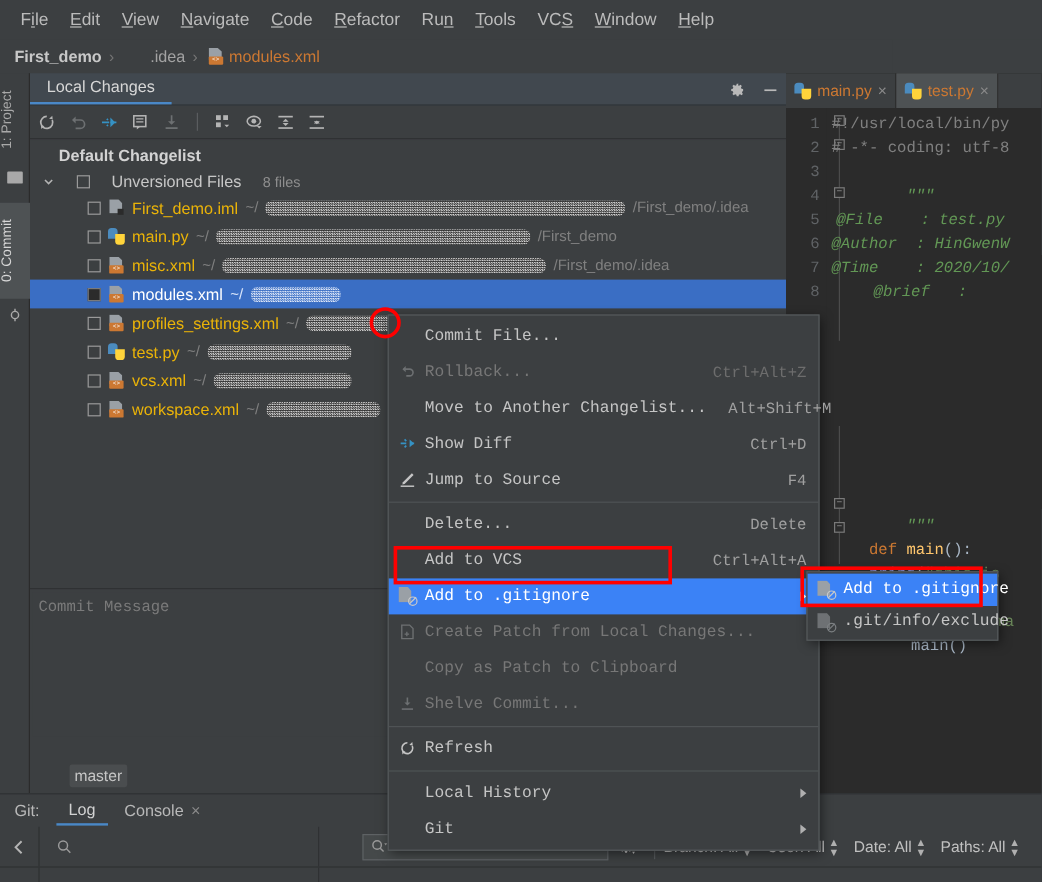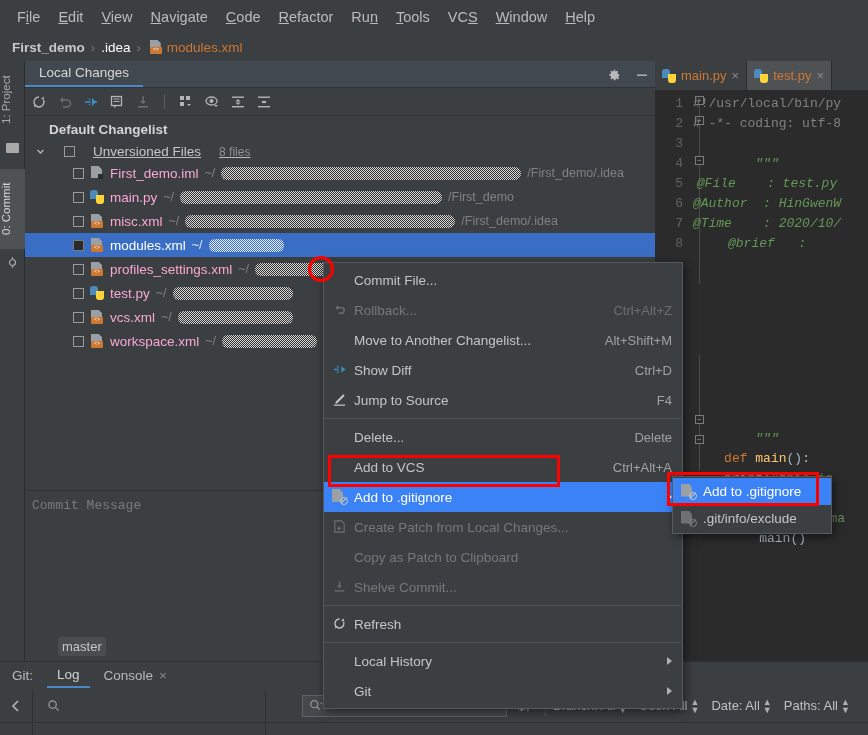--- a/index.html
+++ b/index.html
@@ -24,21 +24,21 @@
   .menubar .mi u{ text-decoration:underline; }
 
   
   .breadcrumb{
     position:absolute; left:0; top:33px; width:744px; height:28px;
     background:#3c3f41; display:flex; align-items:center; padding-left:12px; gap:4px;
     font-size:13.5px;
   }
   .bc-proj{ color:#c8c8c8; font-weight:bold; }
   .bc-sep{ color:#757575; font-size:13px; padding:0 2px;}
-  .bc-idea{ color:#ffffff; }
+  .bc-idea{ color:#a3a3a3;margin-left:24px; }
   .bc-file{ color:#cc7832; }
 
   
   .leftstrip{
     position:absolute; left:0; top:61px; width:25px; height:600px;
     background:#3c3f41; border-right:1px solid #2b2b2b;
   }
   .vtab{
     position:absolute; left:0; width:25px;
     writing-mode:vertical-rl; transform:rotate(180deg);
@@ -70,37 +70,37 @@
   }
   .tb-sep{ width:1px; height:15px; background:#5a5d5f; margin:0 3px; }
   .tree{
     position:absolute; left:0; top:56px; width:630px; height:373px;
     background:#3c3f41; overflow:hidden;
   }
   .tree-title{
     padding:5px 0 5px 24px; font-weight:bold; color:#d3d3d3; font-size:13.5px;
   }
   .tree-group{
-    display:flex; align-items:center; gap:18px; padding:2px 0 2px 10px; font-size:13.5px;text-decoration:underline;
+    display:flex; align-items:center; gap:18px; padding:2px 0 2px 10px; font-size:13.5px;
   }
   .chev{ width:11px; height:11px; position:relative; }
   .cbox{
     width:11px;height:11px;border:1px solid #9a9a9a; background:#3c3f41; display:inline-block;
     flex:0 0 auto;
   }
   .cbox.dark{ background:#2b2b2b; border-color:#7a7a7a; }
   .grp-label{ color:#c7c7c7; }
   .grp-count{ color:#8f8f8f; font-size:12px; }
 
   .row{
     display:flex; align-items:center; gap:6px; height:24px; padding-left:48px;
     font-size:13.5px; position:relative; white-space:nowrap;
   }
   .row.selected{ background:#3a6ec4; }
-  .fname{ color:#f9a8d4; }
+  .fname{ color:#eab308; }
   .row.selected .fname{ color:#ffffff; }
   .fpath{ color:#808080; font-size:12.5px; }
   .row.selected .fpath{ color:#dbe7fb; }
   .blur{
     display:inline-block; height:13px; vertical-align:middle; border-radius:6px;
     background-image:
       repeating-conic-gradient(#d8d8d8 0% 25%, #2f2f2f 0% 50%);
     background-size:2px 2px;
   }
   .row.selected .blur{
@@ -212,21 +212,21 @@
 
   
   .ctxmenu{
     position:absolute; left:323px; top:262px; width:360px;
     background:#3c3f41; border:1px solid #565a5c;
     box-shadow:2px 3px 9px rgba(0,0,0,.5);
     padding:2px 0; z-index:40;
   }
   .mitem{
     display:flex; align-items:center; height:30px; padding:0 10px 0 8px;
-    font-size:13.5px; color:#c5c5c5; position:relative;
+    font-size:13.5px; color:#c5c5c5; position:relative;font-family:Liberation Mono, monospace;
   }
   .mitem .mi-ico{ width:16px; height:16px; margin-right:6px; flex:0 0 auto; position:relative;}
   .mitem .mi-label{ flex:1 1 auto; white-space:nowrap; }
   .mitem .mi-key{ color:#a0a0a0; font-size:13px; padding-left:18px; }
   .mitem.disabled .mi-label{ color:#777777; }
   .mitem.disabled .mi-key{ color:#6d6d6d; }
   .mitem.hl{ background:#3b82f6; }
   .mitem.hl .mi-label{ color:#ffffff; }
   .msep{ height:1px; background:#4f5355; margin:3px 0; }
   .submenu-arrow{

